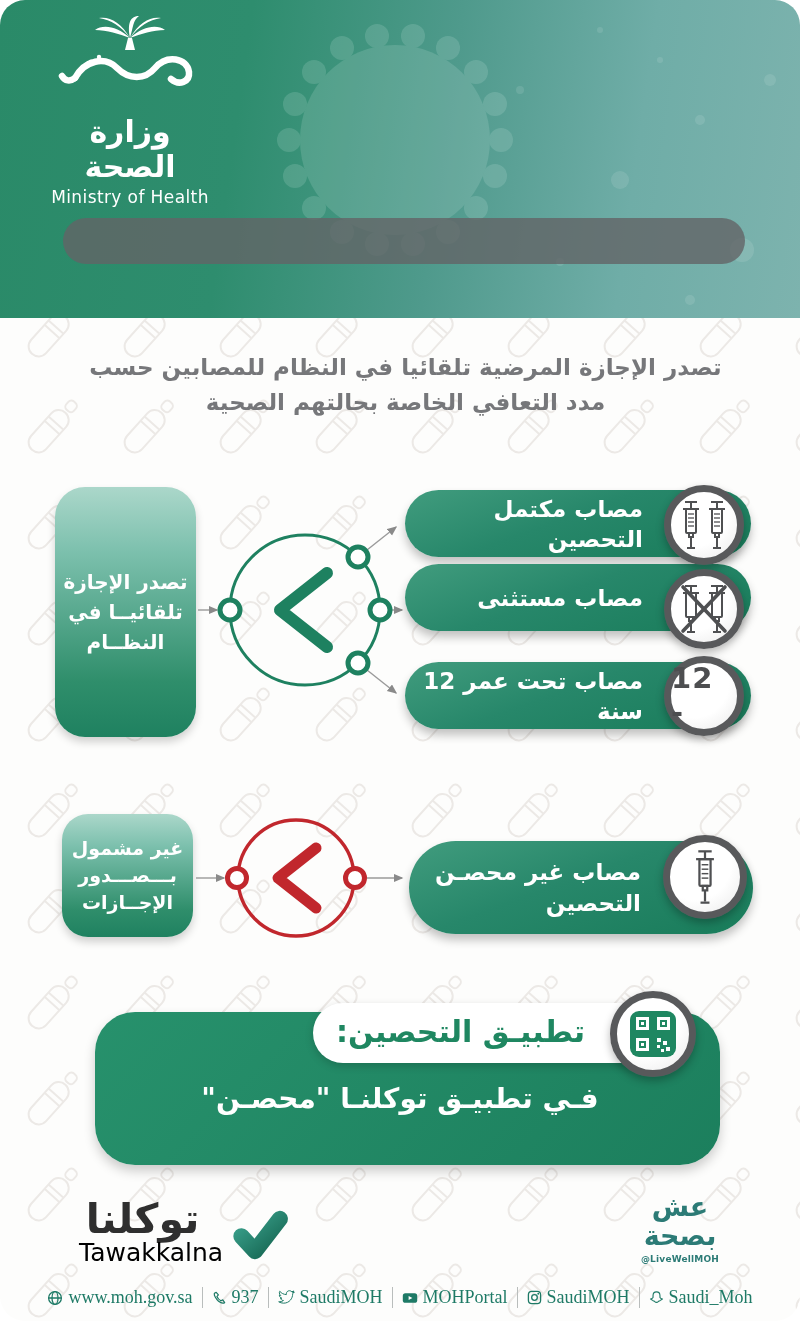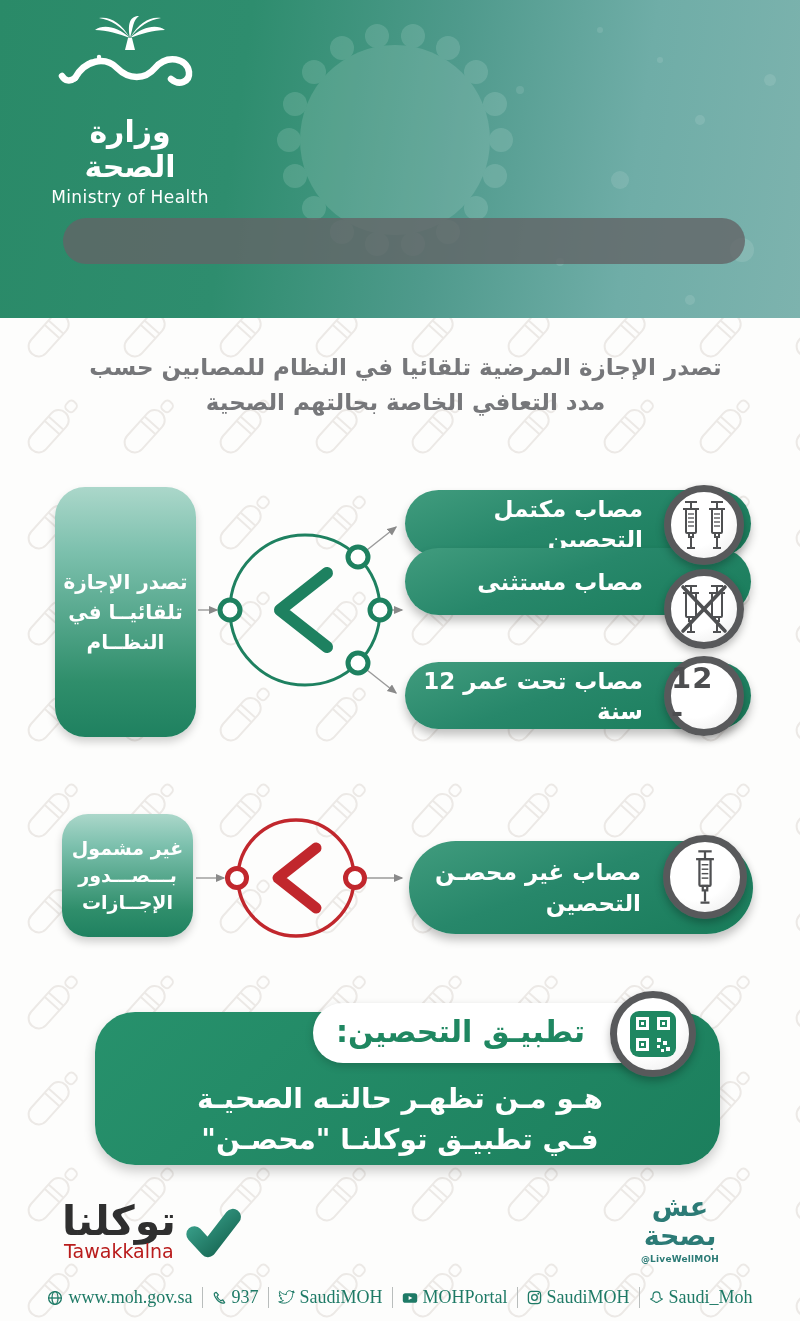--- a/index.html
+++ b/index.html
@@ -1,18 +1,19 @@
 <!DOCTYPE html>
 <html><head>
 <meta charset="utf-8">
 <style>
   html,body{margin:0;padding:0;background:#ffffff;}
   .page{
     position:relative;width:800px;height:1321px;overflow:hidden;background:#fdfdfc;
     font-family:"DejaVu Sans","Liberation Sans",sans-serif;
+    border-radius:25px;
   }
   .bg-pattern{position:absolute;left:0;top:0;z-index:0;}
   
   .header{
     position:absolute;left:0;top:0;width:800px;height:318px;z-index:1;
     background:linear-gradient(98deg,#2a8a68 0%,#2e8d6e 30%,#4f9a8c 55%,#6fada7 78%,#7db3ae 100%);
   }
   .header-art{position:absolute;left:0;top:0;}
   .moh-logo{position:absolute;left:40px;top:16px;width:180px;text-align:center;color:#fff;}
   .moh-ar{font-size:30px;font-weight:bold;margin-top:2px;}
@@ -53,21 +54,21 @@
     background:radial-gradient(circle at 35% 30%,#ffffff 55%,#e9e9e9 100%);
     border:7px solid #58595b;box-shadow:0 4px 8px rgba(0,0,0,.28);
     display:flex;align-items:center;justify-content:center;box-sizing:border-box;
   }
   .ic1{left:664px;top:485px;width:80px;height:80px;}
   .ic2{left:664px;top:569px;width:80px;height:80px;}
   .ic3{left:664px;top:656px;width:80px;height:80px;align-items:flex-end;}
   .ic4{left:663px;top:835px;width:84px;height:84px;}
   .under12{font-size:29px;font-weight:bold;color:#4d4e50;direction:ltr;letter-spacing:1px;}
   .pill1{left:405px;top:490px;width:346px;height:67px;}
-  .pill2{left:405px;top:548px;width:346px;height:67px;}
+  .pill2{left:405px;top:564px;width:346px;height:67px;}
   .pill3{left:405px;top:662px;width:346px;height:67px;}
   .pill4{left:409px;top:841px;width:344px;height:93px;}
   .pill4 .pill-label{right:112px;font-size:23px;line-height:31px;}
   
   .infobox{
     position:absolute;left:95px;top:1012px;width:625px;height:153px;border-radius:40px;z-index:1;
     background:linear-gradient(135deg,#27916c 0%,#1c7f5d 100%);box-shadow:0 6px 12px rgba(0,0,0,.2);
   }
   .info-heading-pill{
     position:absolute;left:313px;top:1003px;width:350px;height:60px;border-radius:32px;z-index:2;
@@ -78,21 +79,21 @@
   .qr-circle{left:610px;top:991px;width:86px;height:86px;z-index:3;}
   .info-lines{
     position:absolute;left:120px;right:120px;top:1078px;z-index:2;direction:rtl;text-align:center;
     color:#fff;font-weight:bold;font-size:28px;line-height:41px;
   }
   .info-line{display:block;}
   
   .tawakkalna{position:absolute;left:62px;top:1202px;z-index:1;display:flex;align-items:center;}
   .twk-texts{text-align:center;}
   .twk-ar{font-size:41px;font-weight:bold;color:#2f2f2f;line-height:34px;}
-  .twk-en{font-size:19px;color:#b91c1c;margin-top:2px;}
+  .twk-en{font-size:25px;color:#000000;margin-top:2px;margin-left:17px;}
   .twk-check{margin-left:6px;}
   .livewell{position:absolute;left:640px;top:1192px;width:80px;z-index:1;text-align:center;color:#2c7b76;}
   .lw-ar{font-size:27px;font-weight:bold;line-height:29px;}
   .lw-handle{font-size:9px;font-weight:bold;letter-spacing:.2px;margin-top:4px;}
   .contact-bar{
     position:absolute;left:0;right:0;top:1287px;z-index:1;display:flex;justify-content:center;align-items:center;
     color:#1e7a66;font-family:"Liberation Serif","DejaVu Serif",serif;font-size:18px;
   }
   .contact-item{display:flex;align-items:center;gap:5px;padding:0 9px;}
   .contact-item + .contact-item{border-left:1.5px solid #b9bdbc;}
@@ -355,21 +356,20 @@
             <rect x="11" y="32" width="3" height="3" fill="#fff"></rect>
           <rect x="27" y="27" width="4" height="4" fill="#fff"></rect>
             <rect x="33" y="30" width="4" height="4" fill="#fff"></rect>
           <rect x="27" y="34" width="3" height="3" fill="#fff"></rect>
             <rect x="36" y="36" width="4" height="4" fill="#fff"></rect>
           <rect x="31" y="38" width="3" height="3" fill="#fff"></rect>
         </g>
       </svg>
     </div>
     <div class="info-lines">
-      <span class="info-line">هـو مـن تظهـر حالتـه الصحيـة</span>
       <span class="info-line">فـي تطبيـق توكلنـا "محصـن"</span>
     </div>
   </div>
 
   <div class="tawakkalna">
     <div class="twk-texts">
       <div class="twk-ar" dir="rtl">توكلنا</div>
       <div class="twk-en">Tawakkalna</div>
     </div>
     <svg class="twk-check" width="62" height="62" viewBox="0 0 100 100">

